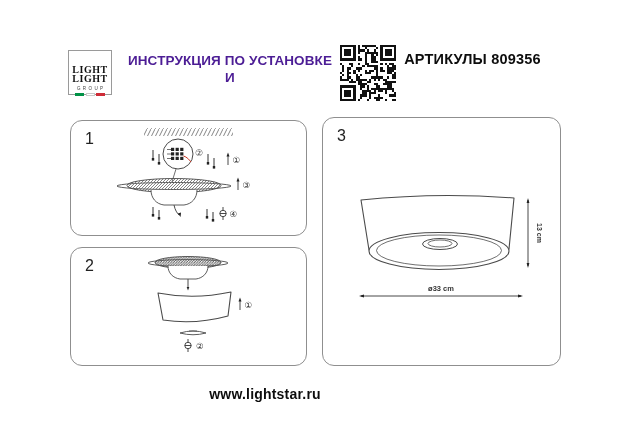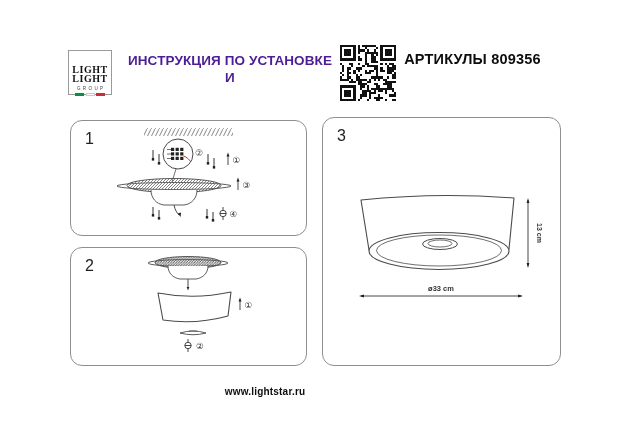--- a/index.html
+++ b/index.html
@@ -31,21 +31,21 @@
 
   
   .step-box { position:absolute; border:1.3px solid #8f8f8f; border-radius:12px; background:#fff; }
   .box1 { left:70px; top:120px; width:237px; height:116px; }
   .box2 { left:70px; top:247px; width:237px; height:119px; }
   .box3 { left:322px; top:117px; width:239px; height:249px; }
   .step-num { position:absolute; left:14px; top:9px; font-size:16px; color:#222; }
   .step-box svg { position:absolute; left:0; top:0; }
 
   .footer { position:absolute; left:0; top:386px; width:530px; text-align:center;
-    font-size:10px; font-weight:700; color:#0d0d0d; letter-spacing:0.2px; }
+    font-size:14px; font-weight:700; color:#0d0d0d; letter-spacing:0.2px; }
 
   svg text { font-family:"Liberation Sans", sans-serif; fill:#333; }
 </style>
 </head>
 <body>
 
 <div class="sheet">
 
   <div class="logo-box">
     <div class="logo-word">LIGHT</div>

